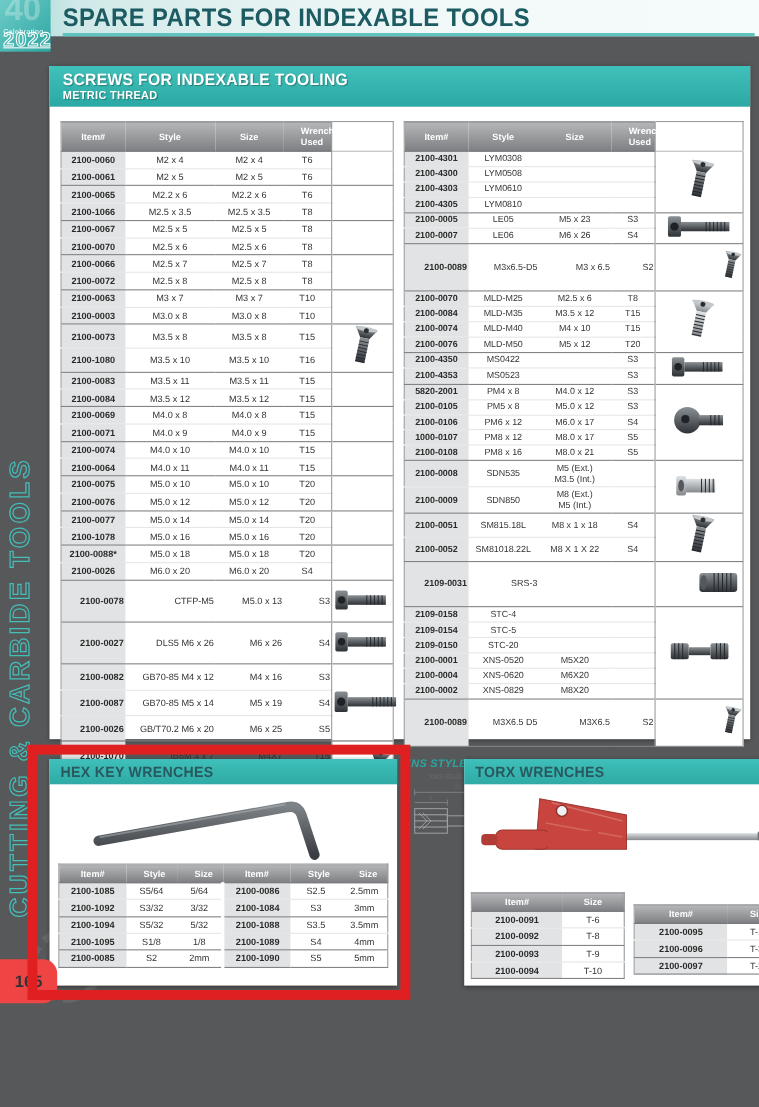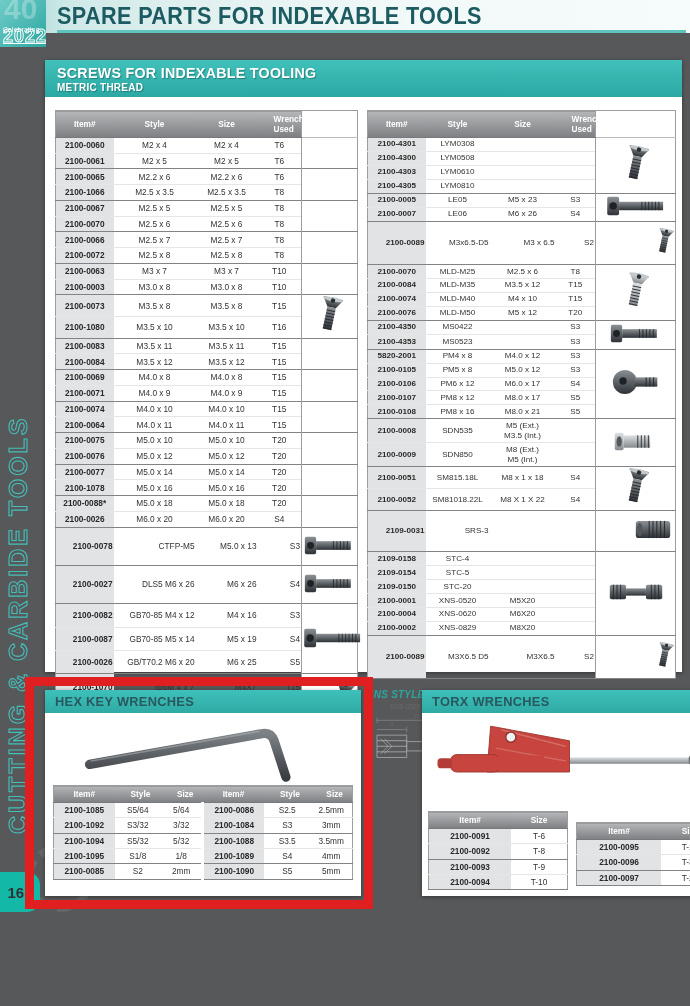--- a/index.html
+++ b/index.html
@@ -20,21 +20,21 @@
     -webkit-text-stroke:.9px #fff;letter-spacing:1px;text-decoration:underline;}
 
   
   .side-text{position:absolute;left:4px;top:388px;height:474px;width:36px;
     writing-mode:vertical-rl;transform:rotate(180deg);text-align:center;
     font-size:25px;font-weight:bold;letter-spacing:3px;white-space:nowrap;
     color:transparent;-webkit-text-stroke:1.1px #45bfba;}
   @supports not (-webkit-text-stroke:1px #fff){.side-text{color:#45bfba;}}
   .gear-deco{position:absolute;left:26px;top:844px;width:54px;height:54px;border-radius:50%;
     border:7px dashed #646668;z-index:1;}
-  .page-badge{position:absolute;left:0;top:872px;width:40px;height:40px;background:#14b8a6;
+  .page-badge{position:absolute;left:0;top:872px;width:52px;height:40px;background:#ef4444;
     border-radius:0 13px 13px 0;display:flex;align-items:center;justify-content:center;
     font-size:15px;font-weight:bold;color:#2f3335;z-index:4;}
 
   
   .panel{position:absolute;background:#fff;box-shadow:0 1px 4px rgba(0,0,0,.4);}
   .screws-panel{left:45px;top:60px;width:637px;height:612px;}
   .banner{background:linear-gradient(180deg,#41c1bb,#2ba8a3);color:#fff;padding:4px 10px 4px 12px;}
   .banner .b1{font-size:15px;font-weight:bold;letter-spacing:.3px;text-shadow:1px 1px 1px rgba(0,0,0,.3);
     transform:scaleX(.95);transform-origin:left;}
   .banner .b2{font-size:10.5px;font-weight:bold;letter-spacing:.3px;text-shadow:1px 1px 1px rgba(0,0,0,.3);
@@ -626,21 +626,21 @@
               <td class="">M5.0 x 12</td>
               <td class="">S3</td>
             </tr>
             <tr>
               <td class="item">2100-0106</td>
               <td class="">PM6 x 12</td>
               <td class="">M6.0 x 17</td>
               <td class="">S4</td>
             </tr>
             <tr>
-              <td class="item">2100-0107</td>
+              <td class="item">1000-0107</td>
               <td class="">PM8 x 12</td>
               <td class="">M8.0 x 17</td>
               <td class="">S5</td>
             </tr>
             <tr>
               <td class="item">2100-0108</td>
               <td class="">PM8 x 16</td>
               <td class="">M8.0 x 21</td>
               <td class="">S5</td>
             </tr>

